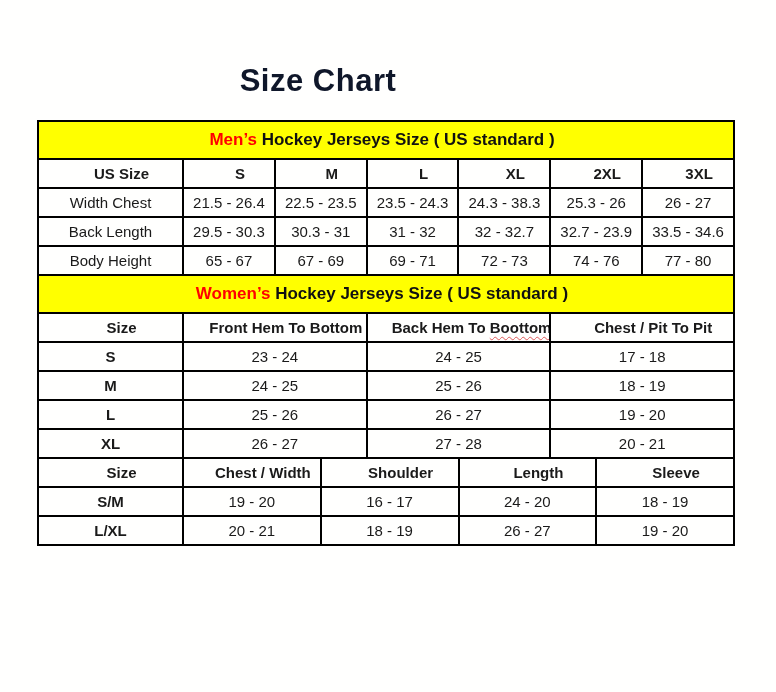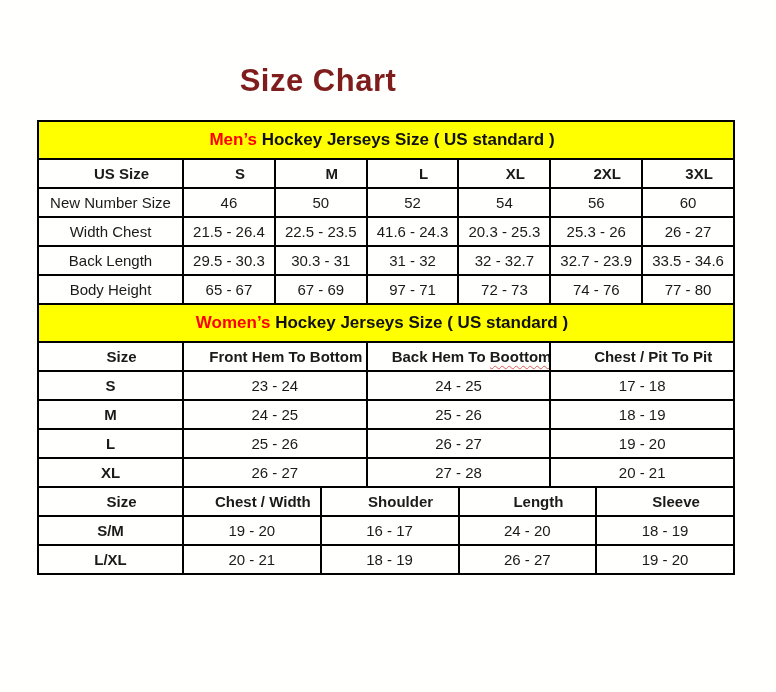--- a/index.html
+++ b/index.html
@@ -3,21 +3,21 @@
 <meta charset="utf-8">
 <style>
   html,body { margin:0; padding:0; }
   body {
     width:776px; height:692px; background:#fffffe; position:relative;
     font-family:"Liberation Sans", sans-serif; color:#1a1a1a; overflow:hidden;
   }
   .page-title {
     position:absolute; top:64px; left:0; width:636px; margin:0;
     text-align:center; font-size:31px; line-height:33px; font-weight:bold;
-    color:#7f1d1d; letter-spacing:0.5px;
+    color:#0f172a; letter-spacing:0.5px;
   }
   .chart { position:absolute; top:120px; left:37px; width:698px; }
   section { margin-top:-2px; }
   section:first-child { margin-top:0; }
   .band {
     background:#ffff00; border:2px solid #000; text-align:center;
     font-weight:bold; font-size:17px; line-height:21px; padding:7px 8px 8px 0;
     color:#111;
   }
   .band .hl { color:#ff0000; }
@@ -64,51 +64,42 @@
           <tr>
             <th>US Size</th>
             <th>S</th>
             <th>M</th>
             <th>L</th>
             <th>XL</th>
             <th>2XL</th>
             <th>3XL</th>
           </tr>
           <tr>
-            <td class="rowlabel">New Number Size</td>
-            <td>46</td>
-            <td>50</td>
-            <td>52</td>
-            <td>54</td>
-            <td>56</td>
-            <td>60</td>
-          </tr>
-          <tr>
             <td class="rowlabel">Width Chest</td>
             <td>21.5 - 26.4</td>
             <td>22.5 - 23.5</td>
-            <td>41.6 - 24.3</td>
-            <td>20.3 - 25.3</td>
+            <td>23.5 - 24.3</td>
+            <td>24.3 - 38.3</td>
             <td>25.3 - 26</td>
             <td>26 - 27</td>
           </tr>
           <tr>
             <td class="rowlabel">Back Length</td>
             <td>29.5 - 30.3</td>
             <td>30.3 - 31</td>
             <td>31 - 32</td>
             <td>32 - 32.7</td>
             <td>32.7 - 23.9</td>
             <td>33.5 - 34.6</td>
           </tr>
           <tr>
             <td class="rowlabel">Body Height</td>
             <td>65 - 67</td>
             <td>67 - 69</td>
-            <td>97 - 71</td>
+            <td>69 - 71</td>
             <td>72 - 73</td>
             <td>74 - 76</td>
             <td>77 - 80</td>
           </tr>
         </tbody>
       </table>
     </section>
 
     <section>
       <div class="band"><span class="hl">Women’s</span><span> Hockey Jerseys Size ( US standard )</span></div>

